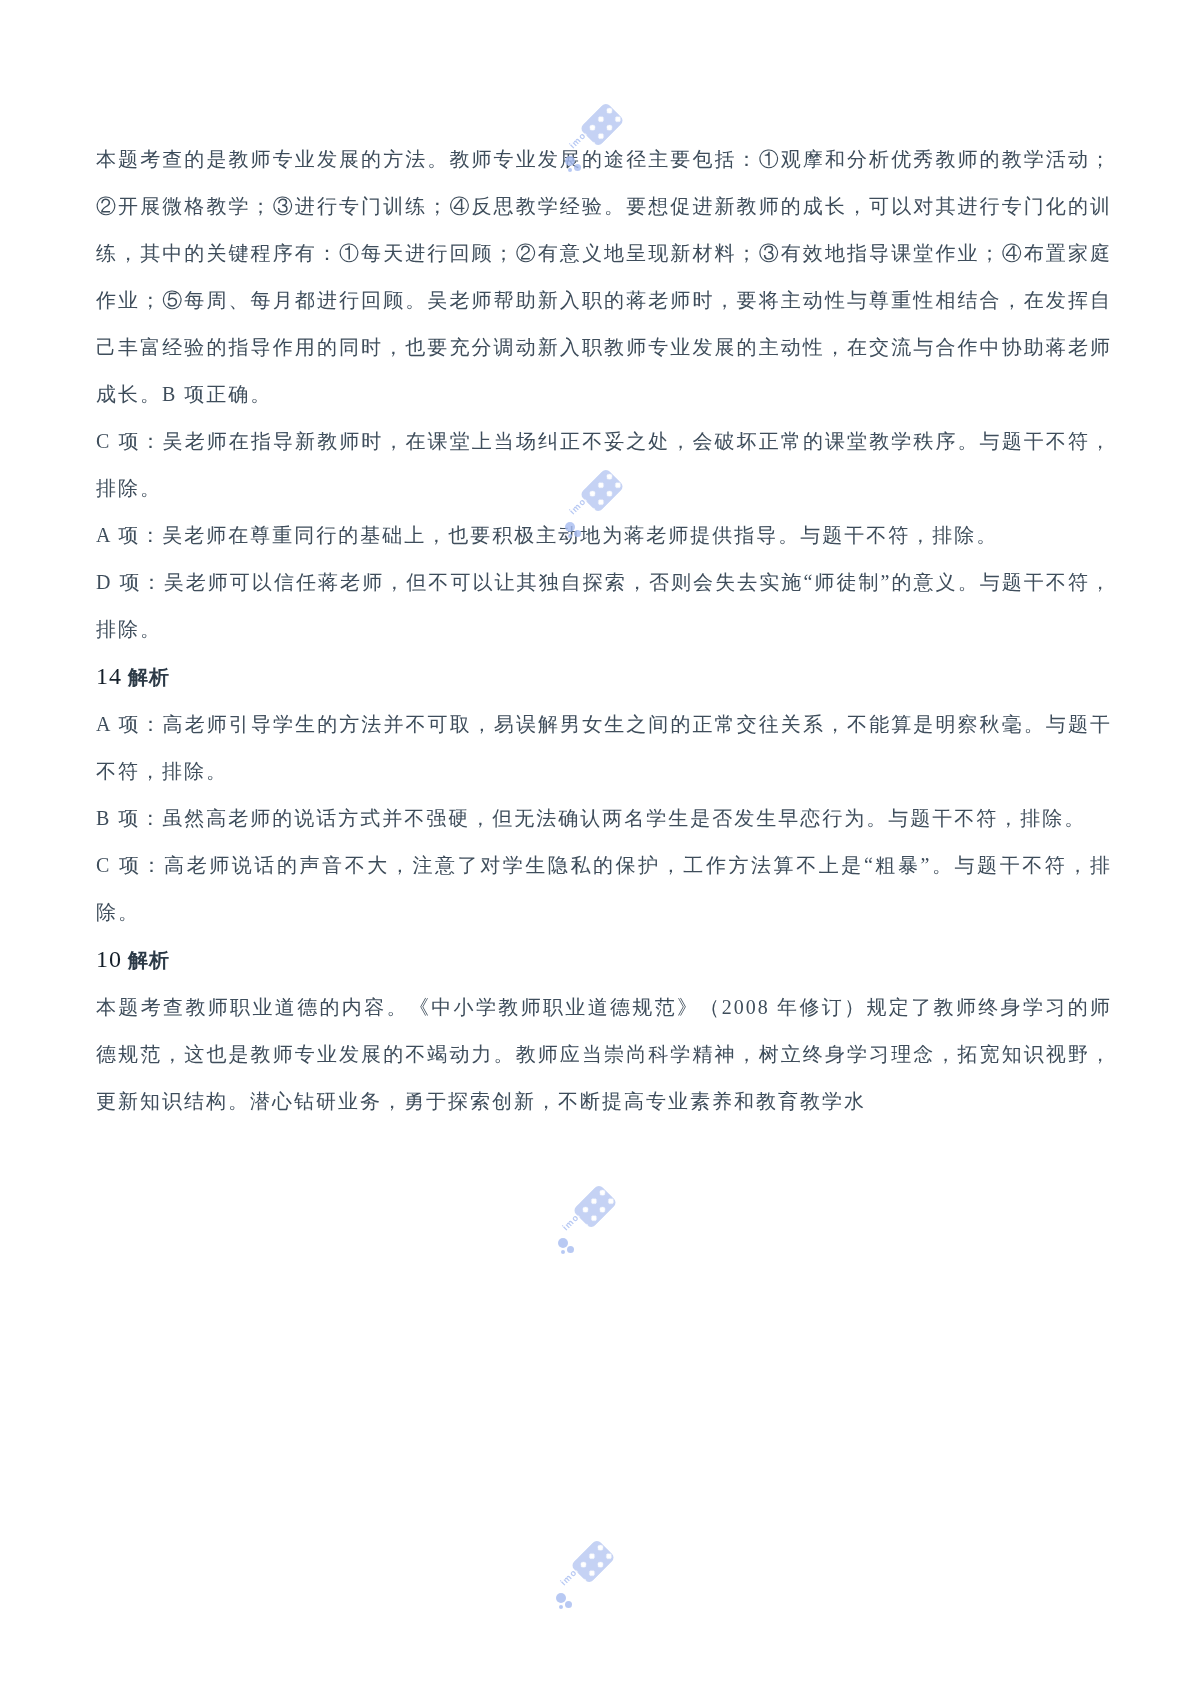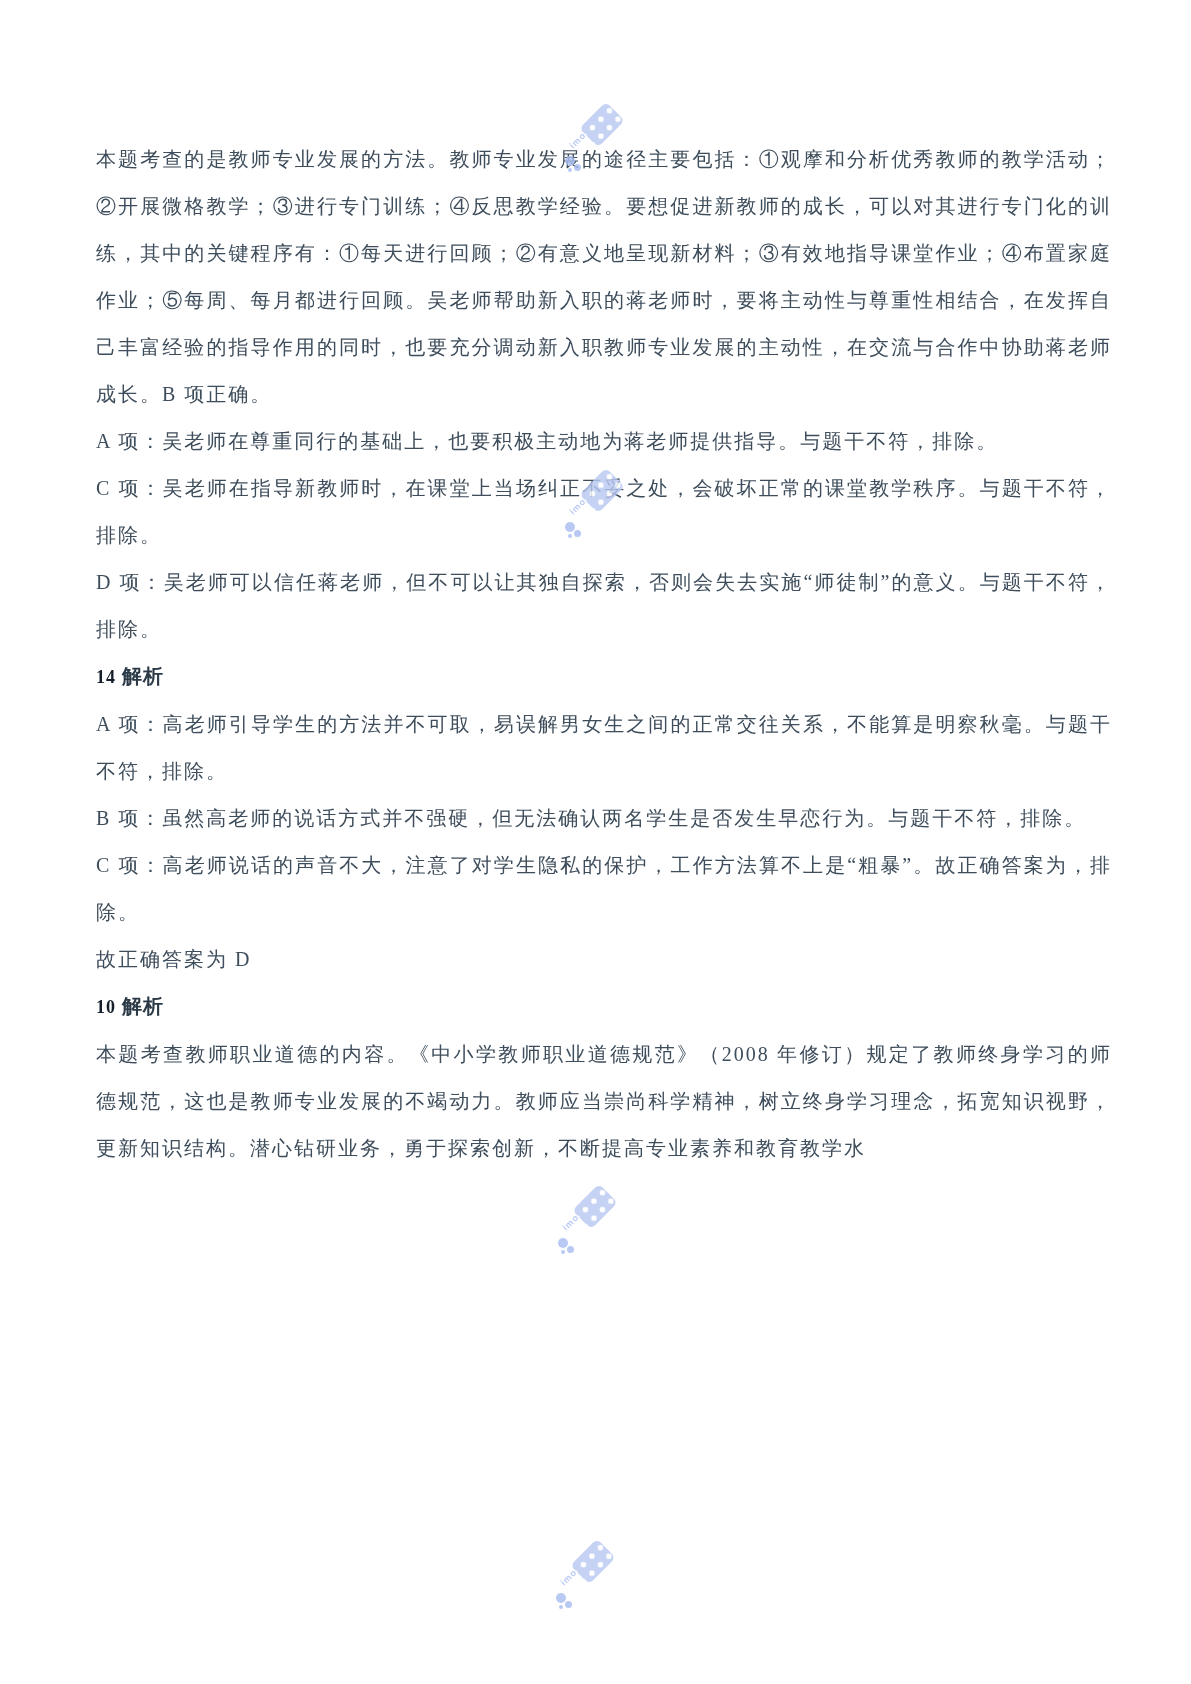--- a/index.html
+++ b/index.html
@@ -33,23 +33,23 @@
     color: #3e4d5b;
     letter-spacing: 2px;
     text-align: justify;
     text-justify: inter-ideograph;
   }
   .para.heading {
     text-align: left;
     letter-spacing: 1px;
   }
   .heading .h-num {
-    font-weight: 700;
+    font-weight: 400;
     color: #141f2a;
-    font-size: 18px;
+    font-size: 24px;
     margin-top: 16px;
   }
   .heading .h-label {
     font-weight: 600;
     color: #2c3a47;
     margin-top: 36px;
   }
   
   .wm {
     position: absolute;
@@ -98,29 +98,28 @@
   .wm3 { left: 556px; top: 1182px; }
   .wm4 { left: 554px; top: 1537px; }
 </style>
 </head>
 <body>
 
 <div class="page">
 
   <div class="content">
     <p class="para">本题考查的是教师专业发展的方法。教师专业发展的途径主要包括：①观摩和分析优秀教师的教学活动；②开展微格教学；③进行专门训练；④反思教学经验。要想促进新教师的成长，可以对其进行专门化的训练，其中的关键程序有：①每天进行回顾；②有意义地呈现新材料；③有效地指导课堂作业；④布置家庭作业；⑤每周、每月都进行回顾。吴老师帮助新入职的蒋老师时，要将主动性与尊重性相结合，在发挥自己丰富经验的指导作用的同时，也要充分调动新入职教师专业发展的主动性，在交流与合作中协助蒋老师成长。B 项正确。</p>
+    <p class="para">C 项：吴老师在指导新教师时，在课堂上当场纠正不妥之处，会破坏正常的课堂教学秩序。与题干不符，排除。</p>
     <p class="para">A 项：吴老师在尊重同行的基础上，也要积极主动地为蒋老师提供指导。与题干不符，排除。</p>
-    <p class="para">C 项：吴老师在指导新教师时，在课堂上当场纠正不妥之处，会破坏正常的课堂教学秩序。与题干不符，排除。</p>
     <p class="para">D 项：吴老师可以信任蒋老师，但不可以让其独自探索，否则会失去实施“师徒制”的意义。与题干不符，排除。</p>
 
     <p class="para heading"><span class="h-num">14</span> <span class="h-label">解析</span></p>
     <p class="para">A 项：高老师引导学生的方法并不可取，易误解男女生之间的正常交往关系，不能算是明察秋毫。与题干不符，排除。</p>
     <p class="para">B 项：虽然高老师的说话方式并不强硬，但无法确认两名学生是否发生早恋行为。与题干不符，排除。</p>
-    <p class="para">C 项：高老师说话的声音不大，注意了对学生隐私的保护，工作方法算不上是“粗暴”。故正确答案为，排除。</p>
-    <p class="para">故正确答案为 D</p>
+    <p class="para">C 项：高老师说话的声音不大，注意了对学生隐私的保护，工作方法算不上是“粗暴”。与题干不符，排除。</p>
 
     <p class="para heading"><span class="h-num">10</span> <span class="h-label">解析</span></p>
     <p class="para">本题考查教师职业道德的内容。《中小学教师职业道德规范》（2008 年修订）规定了教师终身学习的师德规范，这也是教师专业发展的不竭动力。教师应当崇尚科学精神，树立终身学习理念，拓宽知识视野，更新知识结构。潜心钻研业务，勇于探索创新，不断提高专业素养和教育教学水</p>
   </div>
 
   <div class="wm wm1">
     <div class="wm-chalk"></div>
     <div class="wm-text">imo</div>
     <div class="wm-dot1"></div>
     <div class="wm-dot2"></div>

